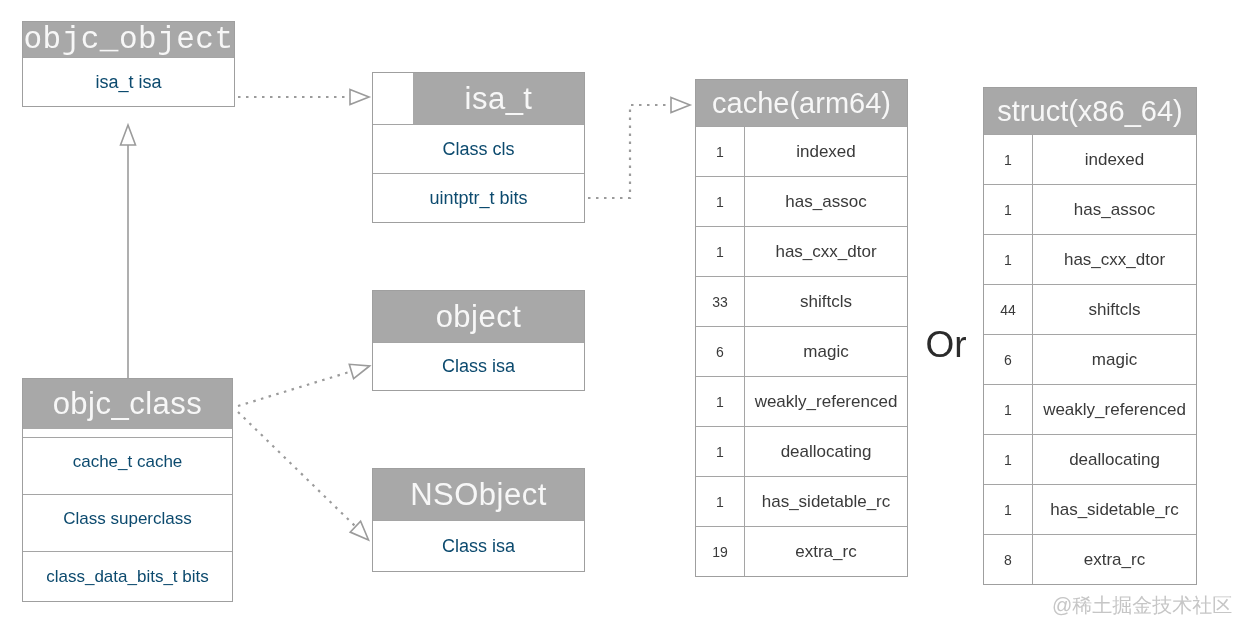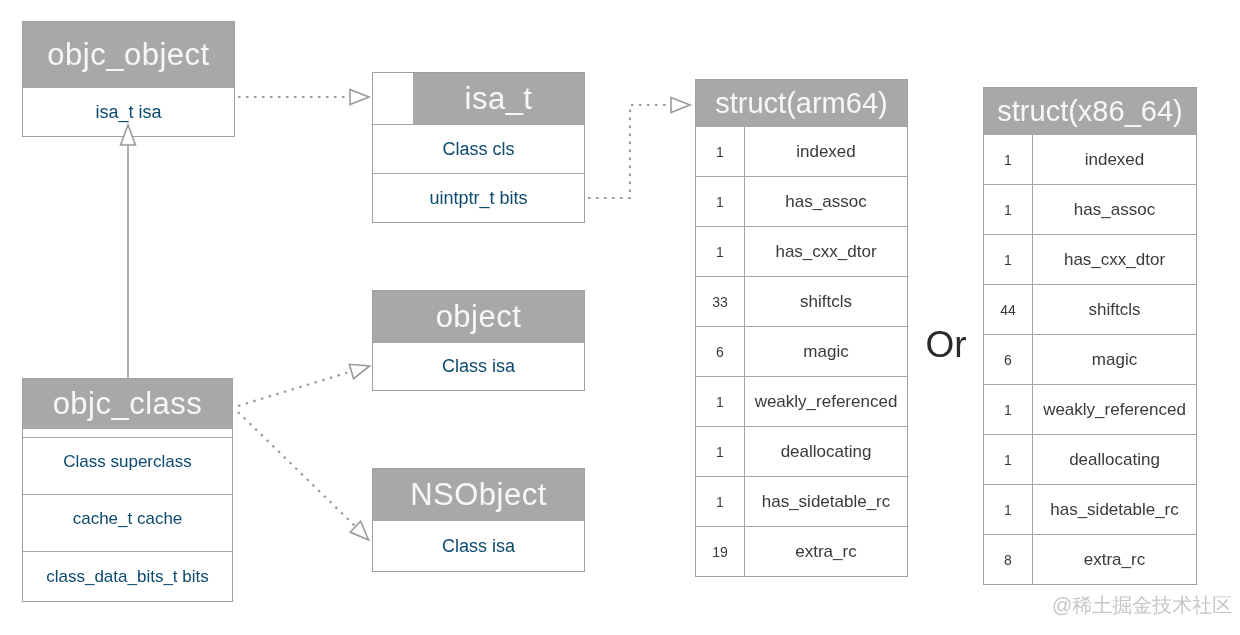--- a/index.html
+++ b/index.html
@@ -92,21 +92,21 @@
   .dotline { fill: none; stroke: #9b9b9b; stroke-width: 2.2; stroke-dasharray: 2.5 5.5; }
   .solidline { fill: none; stroke: #9b9b9b; stroke-width: 1.6; }
   .arrowhead { fill: #ffffff; stroke: #9b9b9b; stroke-width: 1.6; stroke-linejoin: miter; }
 </style>
 </head>
 <body>
 
 <div id="stage">
 
   <div class="uml-box" style="left:22px; top:21px; width:213px;">
-    <div class="uml-header" style="height:65px;">objc_object</div>
+    <div class="uml-header" style="height:35px;font-family:Liberation Mono, monospace;">objc_object</div>
     <div class="uml-field" style="height:49px;">isa_t isa</div>
   </div>
 
   <div class="uml-box" style="left:372px; top:72px; width:213px;">
     <div class="uml-header" style="height:51px;margin-left:40px;">isa_t</div>
     <div class="uml-field" style="height:49px;">Class cls</div>
     <div class="uml-field" style="height:49px;">uintptr_t bits</div>
   </div>
 
   <div class="uml-box" style="left:372px; top:290px; width:213px;">
@@ -114,27 +114,27 @@
     <div class="uml-field" style="height:48px;">Class isa</div>
   </div>
 
   <div class="uml-box" style="left:372px; top:468px; width:213px;">
     <div class="uml-header" style="height:51px;">NSObject</div>
     <div class="uml-field" style="height:51px;">Class isa</div>
   </div>
 
   <div class="uml-box" style="left:22px; top:378px; width:211px;gap:8px;">
     <div class="uml-header" style="height:50px;">objc_class</div>
+    <div class="uml-field" style="height:49px; font-size:17px;">cache_t cache</div>
     <div class="uml-field" style="height:49px; font-size:17px;">Class superclass</div>
-    <div class="uml-field" style="height:49px; font-size:17px;">cache_t cache</div>
     <div class="uml-field" style="height:50px; font-size:17px;">class_data_bits_t bits</div>
   </div>
 
   <div class="struct-table" style="left:695px; top:79px; width:213px;">
-    <div class="struct-header">struct(arm64)</div>
+    <div class="struct-header">cache(arm64)</div>
     <div class="struct-row">
       <div class="bits-cell">1</div>
       <div class="name-cell">indexed</div>
     </div>
     <div class="struct-row">
       <div class="bits-cell">1</div>
       <div class="name-cell">has_assoc</div>
     </div>
     <div class="struct-row">
       <div class="bits-cell">1</div>

